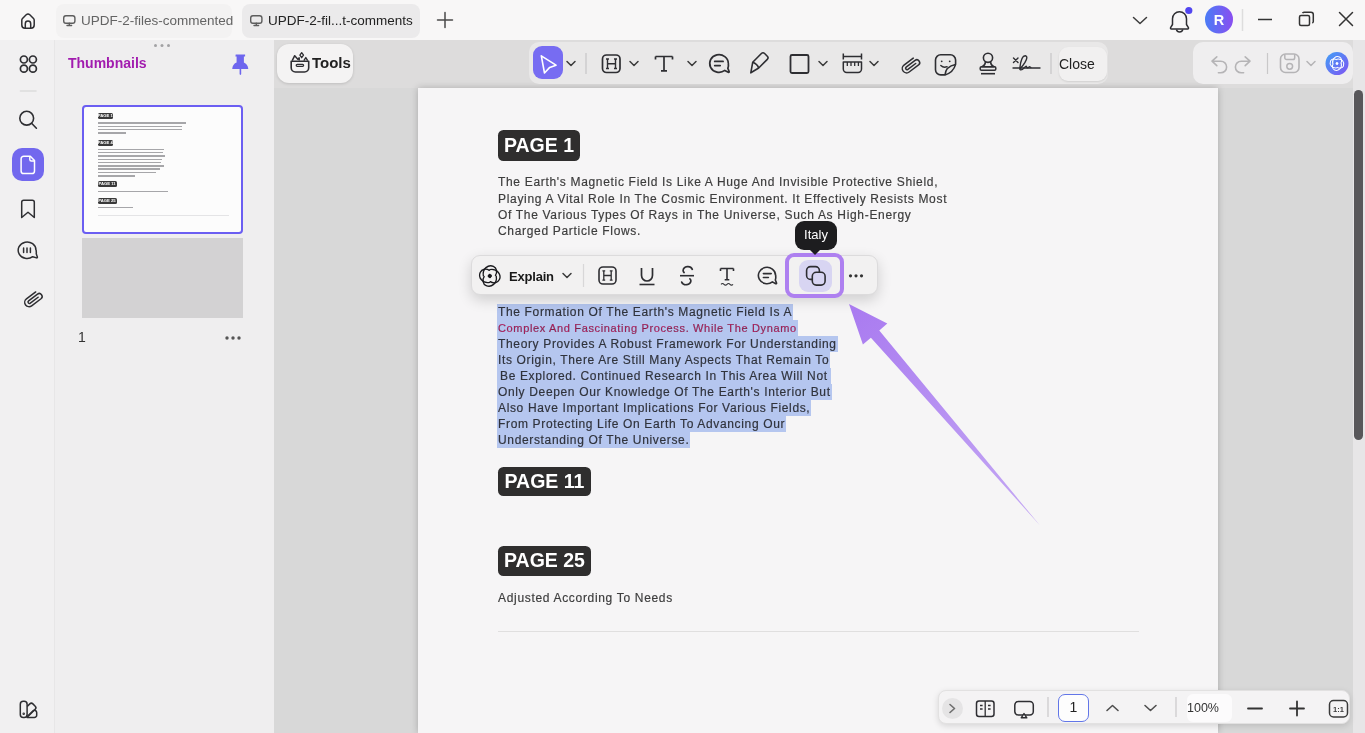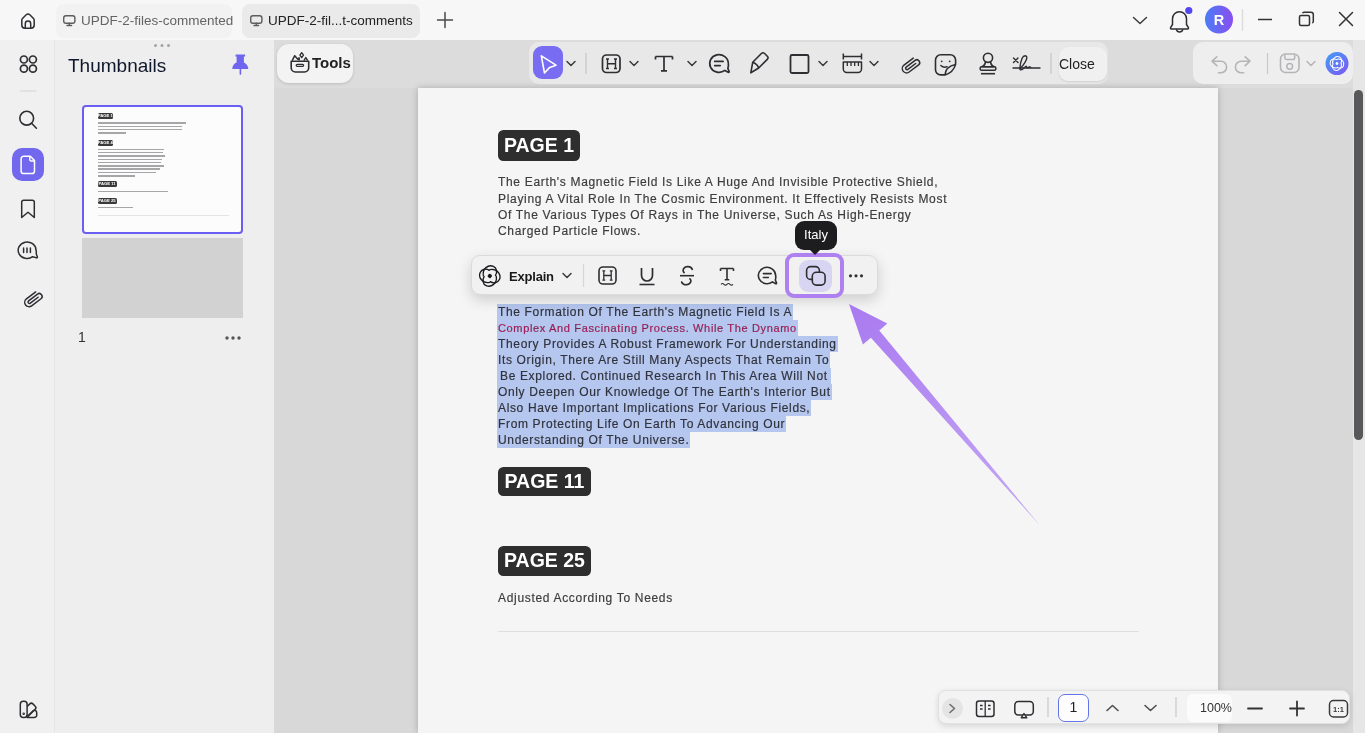--- a/index.html
+++ b/index.html
@@ -14,21 +14,21 @@
 <div class="abs" style="left:274px;top:40px;width:1091px;height:48px;background:#dddcdc"></div>
 <div class="abs" style="left:274px;top:88px;width:1079px;height:645px;background:#d8d8d8"></div>
 <div class="abs" style="left:1353px;top:40px;width:12px;height:693px;background:#e7e6e7"></div>
 <div class="abs" style="left:418px;top:88px;width:800px;height:645px;background:#f6f5f6;box-shadow:0 0 7px rgba(0,0,0,0.22)"></div>
 
 <div class="abs" style="left:56px;top:4px;width:176px;height:34px;background:#f3f2f2;border-radius:8px"></div>
 <div class="abs" style="left:242px;top:4px;width:178px;height:34px;background:#ebeaeb;border-radius:8px"></div>
 <div class="abs" style="left:81px;top:13px;font-size:13.5px;color:#646464">UPDF-2-files-commented</div>
 <div class="abs" style="left:268px;top:13px;font-size:13.5px;color:#222">UPDF-2-fil...t-comments</div>
 
-<div class="abs" style="left:68px;top:55px;font-size:19px;font-weight:normal;color:#0f172a">Thumbnails</div>
+<div class="abs" style="left:68px;top:55px;font-size:14px;font-weight:bold;color:#a21caf">Thumbnails</div>
 <div class="abs" style="left:82px;top:105px;width:161px;height:129px;background:#fcfcfc;border:2px solid #6b5ef2;border-radius:4px"></div>
 <div id="thumbcontent" class="abs" style="left:84px;top:107px;width:157px;height:125px">
 <div class="abs" style="left:13.5px;top:5.5px;width:15.5px;height:6px;background:#3a3a3a;border-radius:1.5px;color:#fff;font-size:4.2px;font-weight:bold;text-align:center;line-height:6px">PAGE 1</div>
 <div class="abs" style="left:14px;top:15.299999999999997px;width:88px;height:1.6px;background:#a6a6a9"></div>
 <div class="abs" style="left:14px;top:18.599999999999998px;width:84px;height:1.6px;background:#a6a6a9"></div>
 <div class="abs" style="left:14px;top:21.9px;width:83.5px;height:1.6px;background:#a6a6a9"></div>
 <div class="abs" style="left:14px;top:25.199999999999996px;width:28px;height:1.6px;background:#a6a6a9"></div>
 <div class="abs" style="left:13.5px;top:32.5px;width:15.5px;height:6px;background:#3a3a3a;border-radius:1.5px;color:#fff;font-size:4.2px;font-weight:bold;text-align:center;line-height:6px">PAGE 4</div>
 <div class="abs" style="left:14px;top:41.599999999999994px;width:66px;height:1.6px;background:#a6a6a9"></div>
 <div class="abs" style="left:14px;top:44.89999999999999px;width:65px;height:1.6px;background:#a6a6a9"></div>
@@ -77,21 +77,21 @@
 <div class="abs" style="left:471px;top:255px;width:407px;height:40px;background:#f2f1f1;border:1px solid #dcdbdc;border-radius:9px;box-shadow:0 5px 14px rgba(0,0,0,0.16)"></div>
 <div class="abs" style="left:509px;top:268.5px;font-size:13px;letter-spacing:-0.2px;font-weight:bold;color:#191919">Explain</div>
 <div class="abs" style="left:798.5px;top:259.5px;width:33.5px;height:32px;background:#d8d5f2;border-radius:9px"></div>
 <div class="abs" style="left:785px;top:252.5px;width:59px;height:45.5px;border:4px solid #ae80f0;border-radius:9px"></div>
 <div class="abs" style="left:795px;top:221px;width:42px;height:29px;background:#1d1d1f;border-radius:9px;color:#fff;font-size:13px;text-align:center;line-height:28px">Italy</div>
 <div class="abs" style="left:810px;top:249.5px;width:0;height:0;border-left:5.5px solid transparent;border-right:5.5px solid transparent;border-top:5px solid #1d1d1f"></div>
 
 <div class="abs" style="left:938px;top:690px;width:412px;height:34px;background:#f4f3f4;border:1px solid #e2e1e1;border-radius:8px;box-shadow:0 2px 6px rgba(0,0,0,0.13)"></div>
 <div class="abs" style="left:942px;top:698px;width:21px;height:21px;background:#e5e4e5;border-radius:50%"></div>
 <div class="abs" style="left:1058px;top:694px;width:31px;height:28px;background:#fdfdfd;border:1.6px solid #6276e8;border-radius:7px;font-size:14px;color:#222;text-align:center;line-height:25px">1</div>
-<div class="abs" style="left:1187px;top:694px;width:45px;height:28px;background:#fcfbfc;border-radius:6px;font-size:12.5px;color:#333;text-align:right;line-height:28px">100%</div>
+<div class="abs" style="left:1187px;top:694px;width:45px;height:28px;background:#fcfbfc;border-radius:6px;font-size:12.5px;color:#333;text-align:left;line-height:28px">100%</div>
 
 <div class="abs" style="left:1353.5px;top:90px;width:9px;height:350px;background:#58575a;border-radius:4.5px"></div>
 <svg id="icons" class="abs" style="left:0;top:0" width="1365" height="733" viewBox="0 0 1365 733" fill="none">
 <defs>
 <linearGradient id="gav" x1="0" y1="0" x2="1" y2="0">
           <stop offset="0" stop-color="#4a7cf6"></stop>
           <stop offset="1" stop-color="#8a4ef0"></stop>
         </linearGradient>
 <linearGradient id="gai" x1="0" y1="0" x2="1" y2="1">
           <stop offset="0" stop-color="#41a0f6"></stop>

